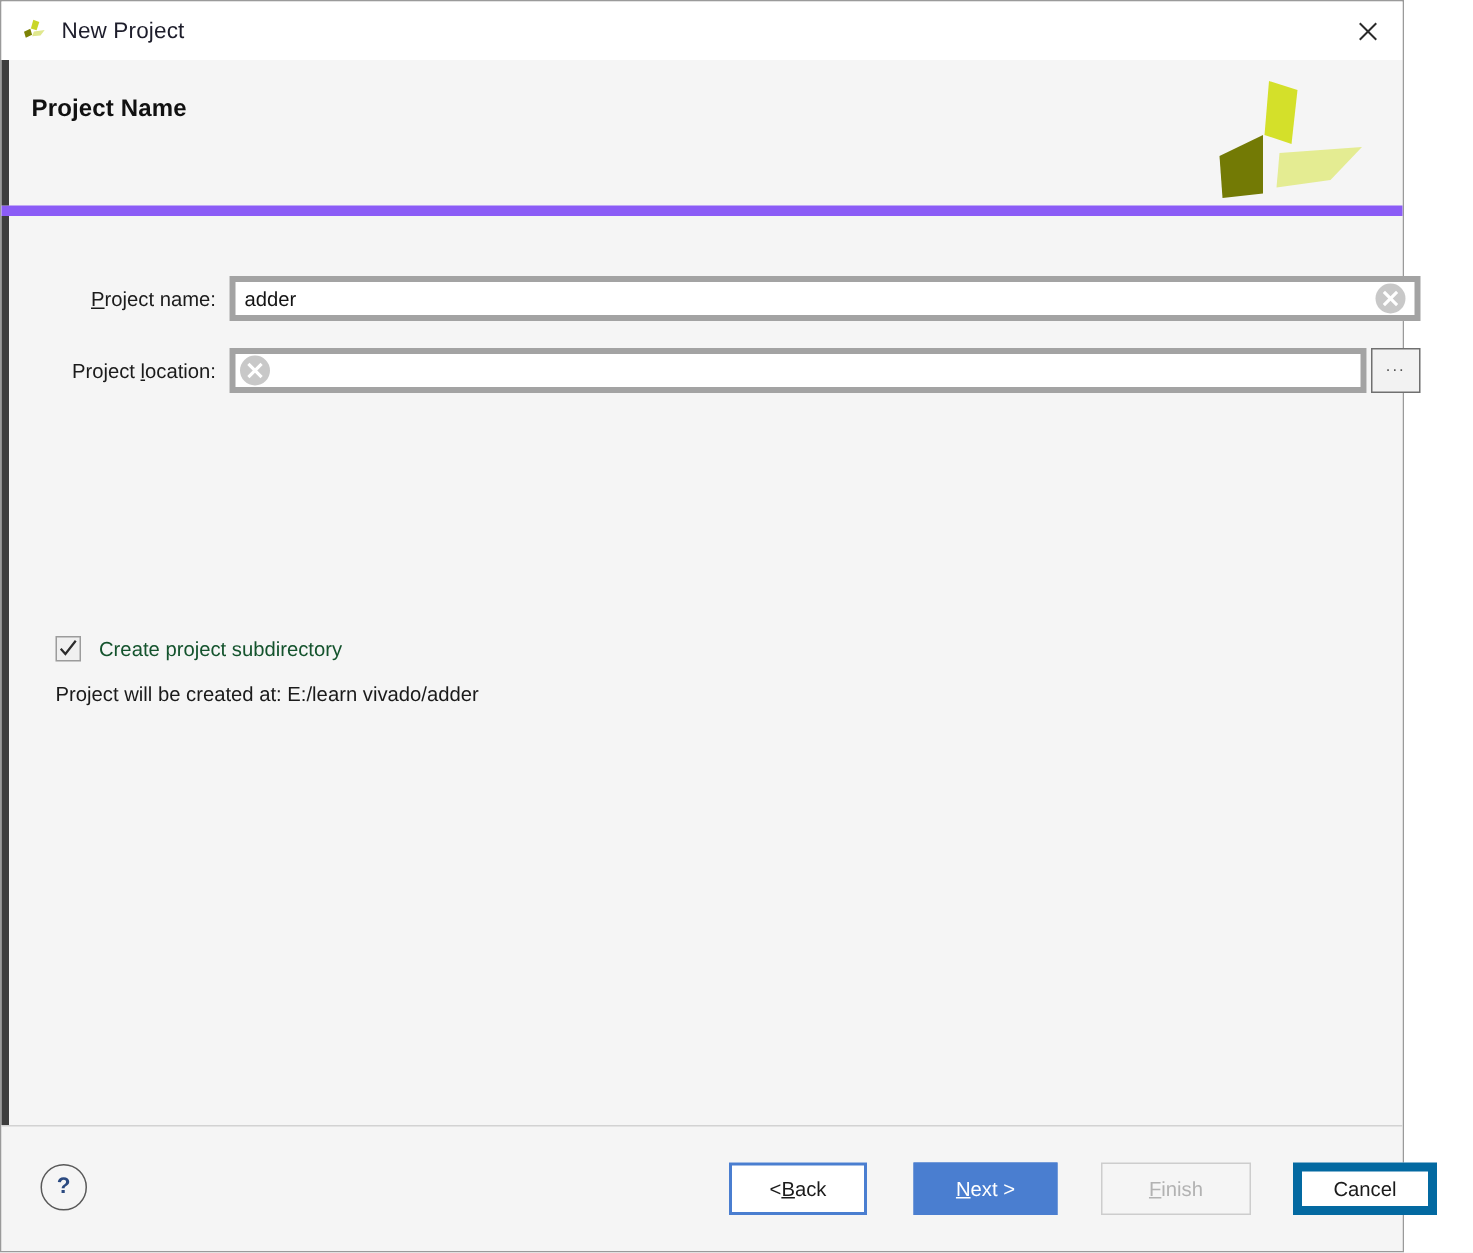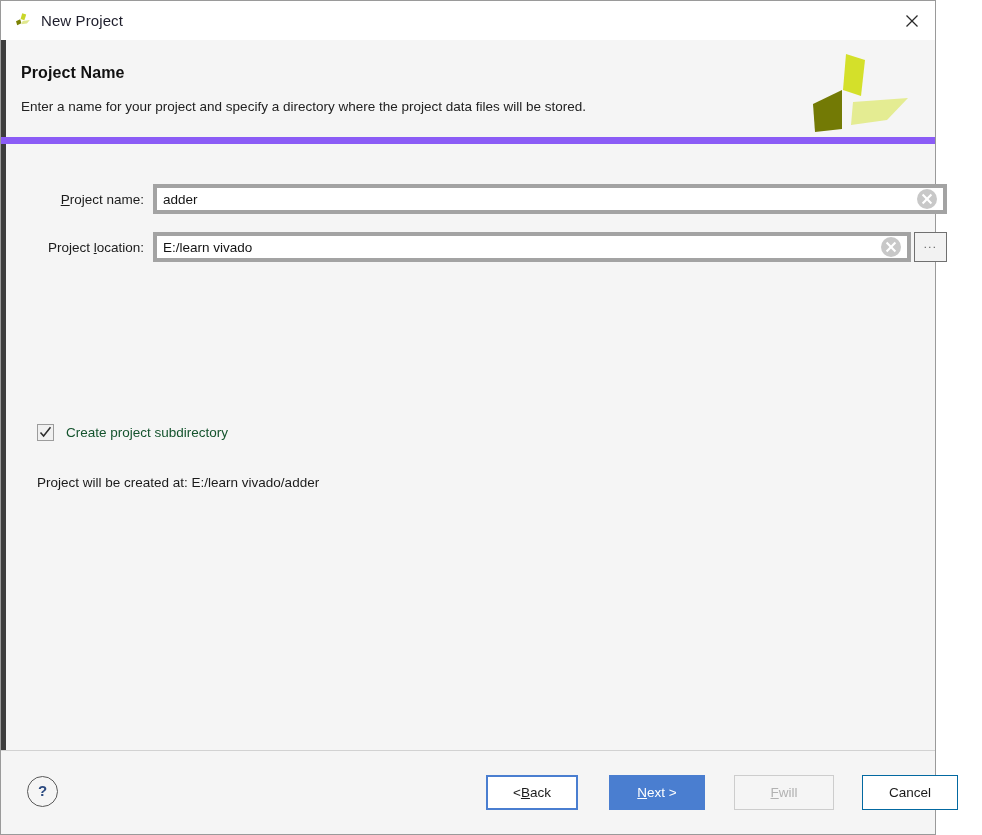--- a/index.html
+++ b/index.html
@@ -216,21 +216,21 @@
   .check-label {
     font-size: 13.5px;
     color: #14532d;
     margin-left: 12px;
     white-space: nowrap;
   }
 
   .status-line {
     position: absolute;
     left: 36px;
-    top: 331px;
+    top: 311px;
     font-size: 13.5px;
     color: #1b1b1b;
     white-space: nowrap;
   }
 
   
   .footer {
     position: relative;
     height: 84px;
     min-height: 84px;
@@ -292,21 +292,21 @@
     left: 733px;
     width: 100px;
     background: #f5f5f5;
     border: 1px solid #cdcdcd;
     color: #b2b2b2;
   }
   #btn-cancel {
     left: 861px;
     width: 96px;
     background: #ffffff;
-    border: 1px solid #0369a1;
+    border: 6px solid #0369a1;
     color: #1b1b1b;
   }
   .btn-abs-wrap { position: absolute; left:0; top:0; width:982px; height:835px; pointer-events:none; }
   .btn-abs-wrap .btn { pointer-events: auto; }
 </style>
 </head>
 <body>
 
 <div class="dialog">
 
@@ -321,21 +321,20 @@
       <svg width="14" height="14" viewBox="0 0 14 14">
         <line x1="1.5" y1="1.5" x2="12.5" y2="12.5" stroke="#2a2a2a" stroke-width="1.3"></line>
         <line x1="12.5" y1="1.5" x2="1.5" y2="12.5" stroke="#2a2a2a" stroke-width="1.3"></line>
       </svg>
     </div>
   </div>
 
   <div class="header">
     <div class="header-accent"></div>
     <div class="header-title">Project Name</div>
-    <div class="header-sub">Enter a name for your project and specify a directory where the project data files will be stored.</div>
     <svg class="header-logo" viewBox="0 0 104 86">
       <polygon points="37,4 56,10 52,46 34,40" fill="#d4e02a"></polygon>
       <polygon points="4,54 33,40 33,79 6,82" fill="#737a05"></polygon>
       <polygon points="44,52 99,48 78,70 42,75" fill="#e4ec92"></polygon>
     </svg>
   </div>
 
   <div class="body">
     <div class="body-accent"></div>
 
@@ -349,21 +348,20 @@
             <line x1="6.6" y1="6.6" x2="15.4" y2="15.4" stroke="#ffffff" stroke-width="2.1"></line>
             <line x1="15.4" y1="6.6" x2="6.6" y2="15.4" stroke="#ffffff" stroke-width="2.1"></line>
           </svg>
         </span>
       </div>
     </div>
 
     <div class="form-row" id="row-loc">
       <div class="field-label"><span>Project </span><span class="mn">l</span><span>ocation:</span></div>
       <div class="textfield" id="field-loc">
-        <span class="textfield-value">E:/learn vivado</span>
         <span class="clear-btn">
           <svg width="22" height="22" viewBox="0 0 22 22">
             <circle cx="11" cy="11" r="10" fill="#c8c8c8"></circle>
             <line x1="6.6" y1="6.6" x2="15.4" y2="15.4" stroke="#ffffff" stroke-width="2.1"></line>
             <line x1="15.4" y1="6.6" x2="6.6" y2="15.4" stroke="#ffffff" stroke-width="2.1"></line>
           </svg>
         </span>
       </div>
       <div class="browse-btn">
         <span class="browse-dots">...</span>
@@ -395,20 +393,20 @@
         <span>ack</span>
     </div>
     <div class="btn" id="btn-next">
       <span></span>
         <span class="mn">N</span>
         <span>ext &gt;</span>
     </div>
     <div class="btn" id="btn-finish">
       <span></span>
         <span class="mn">F</span>
-        <span>will</span>
+        <span>inish</span>
     </div>
     <div class="btn" id="btn-cancel">
       <span>Cancel</span>
     </div>
   </div>
 
 </div>
 
 </body></html>

